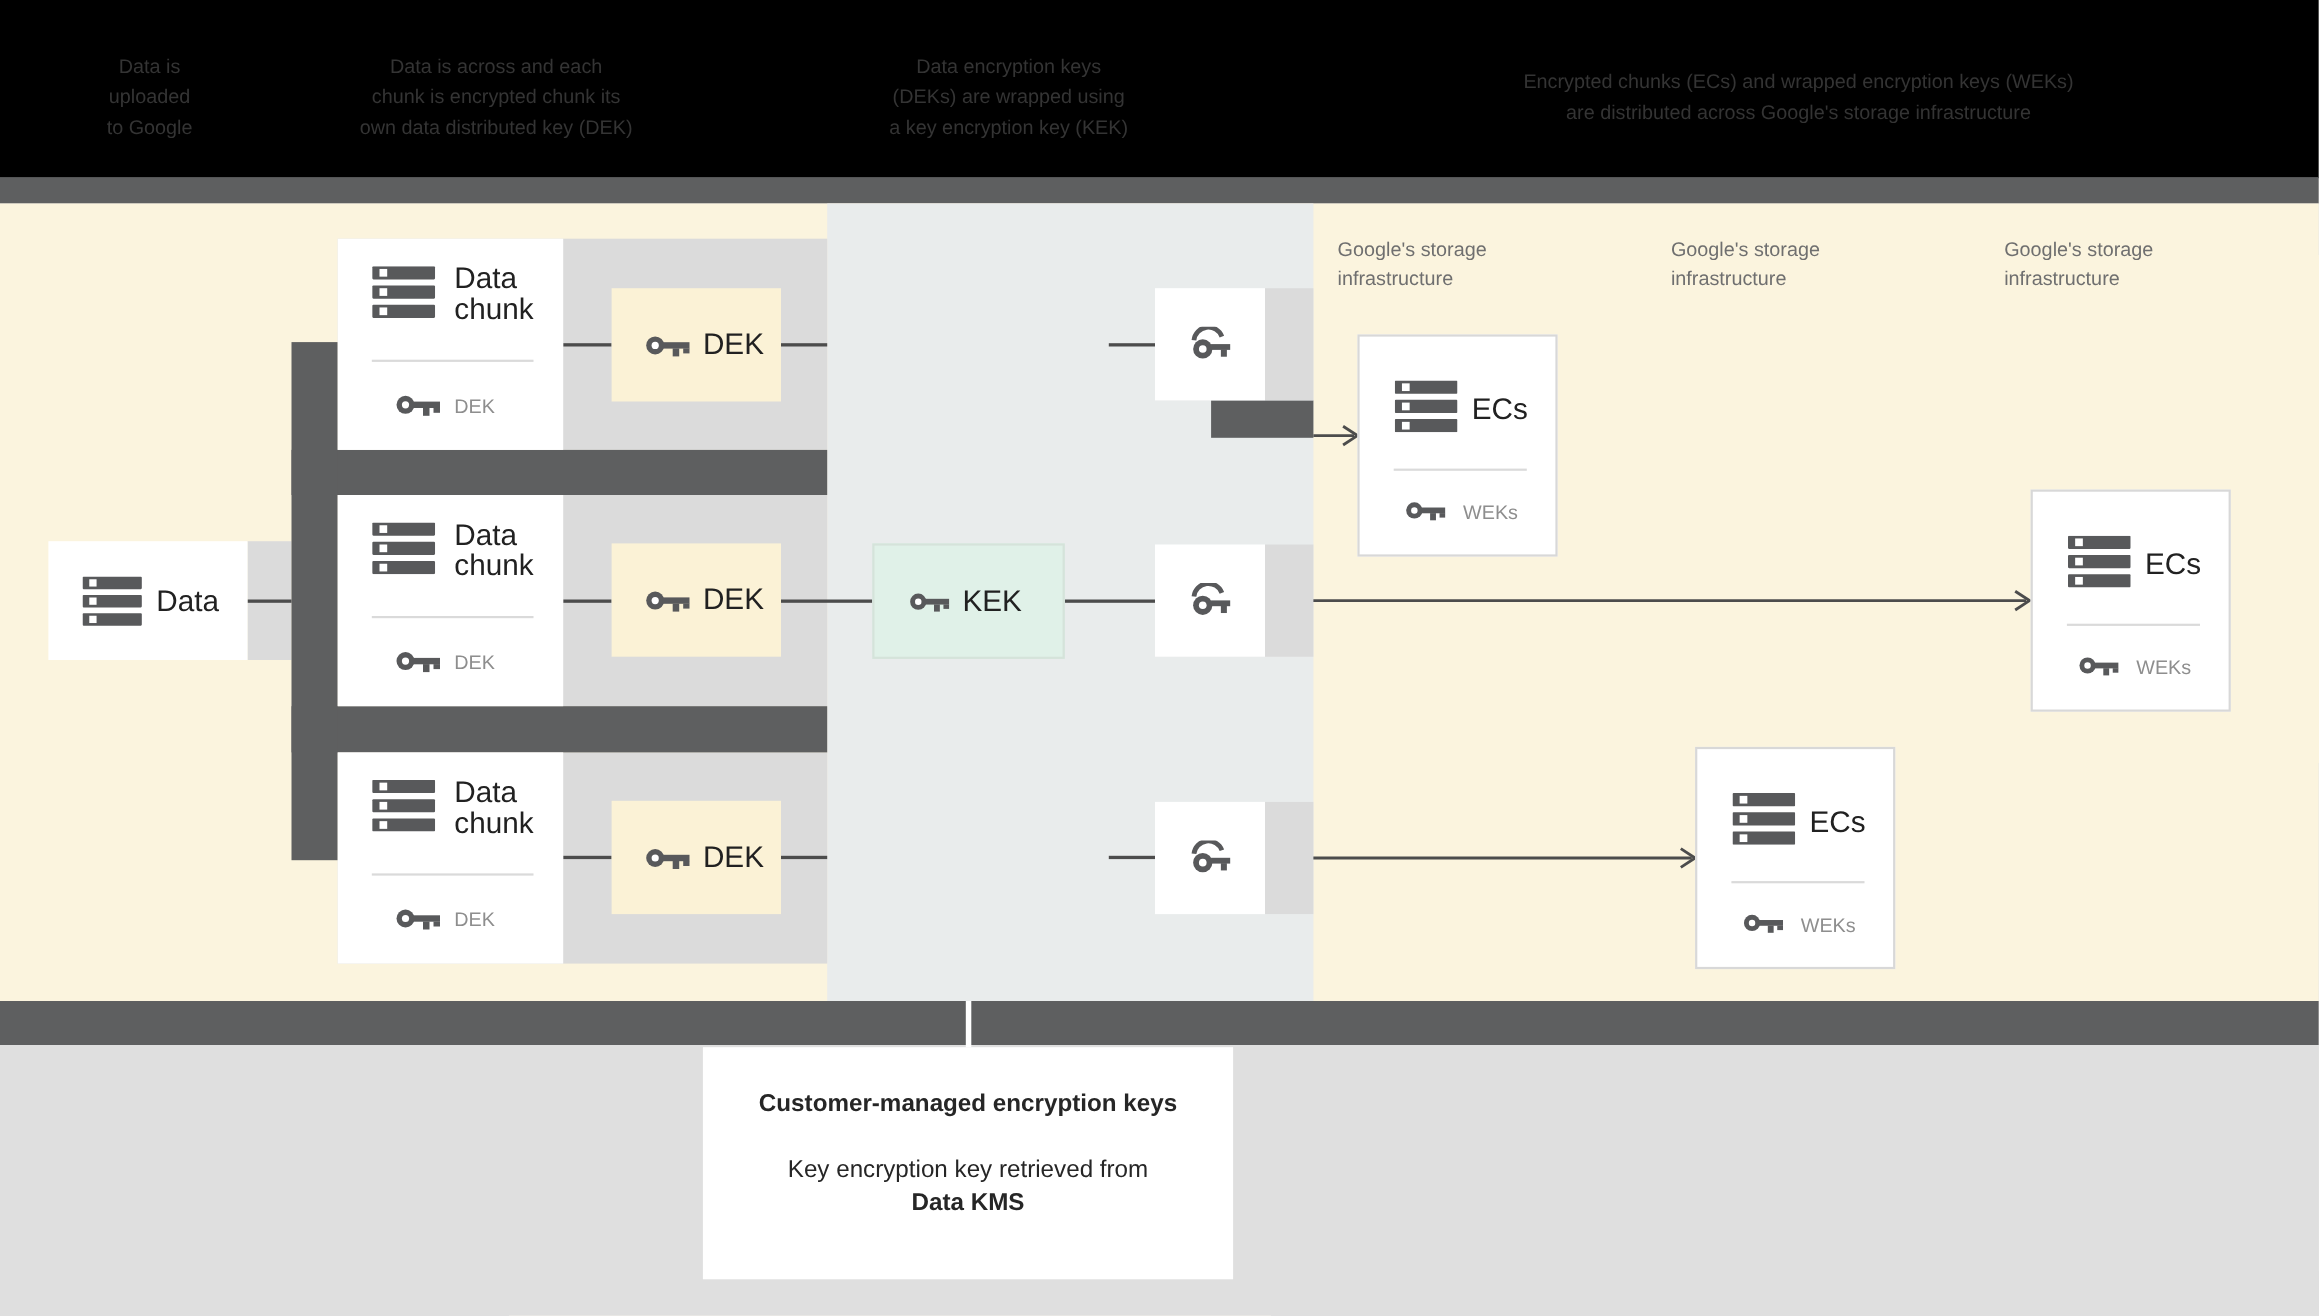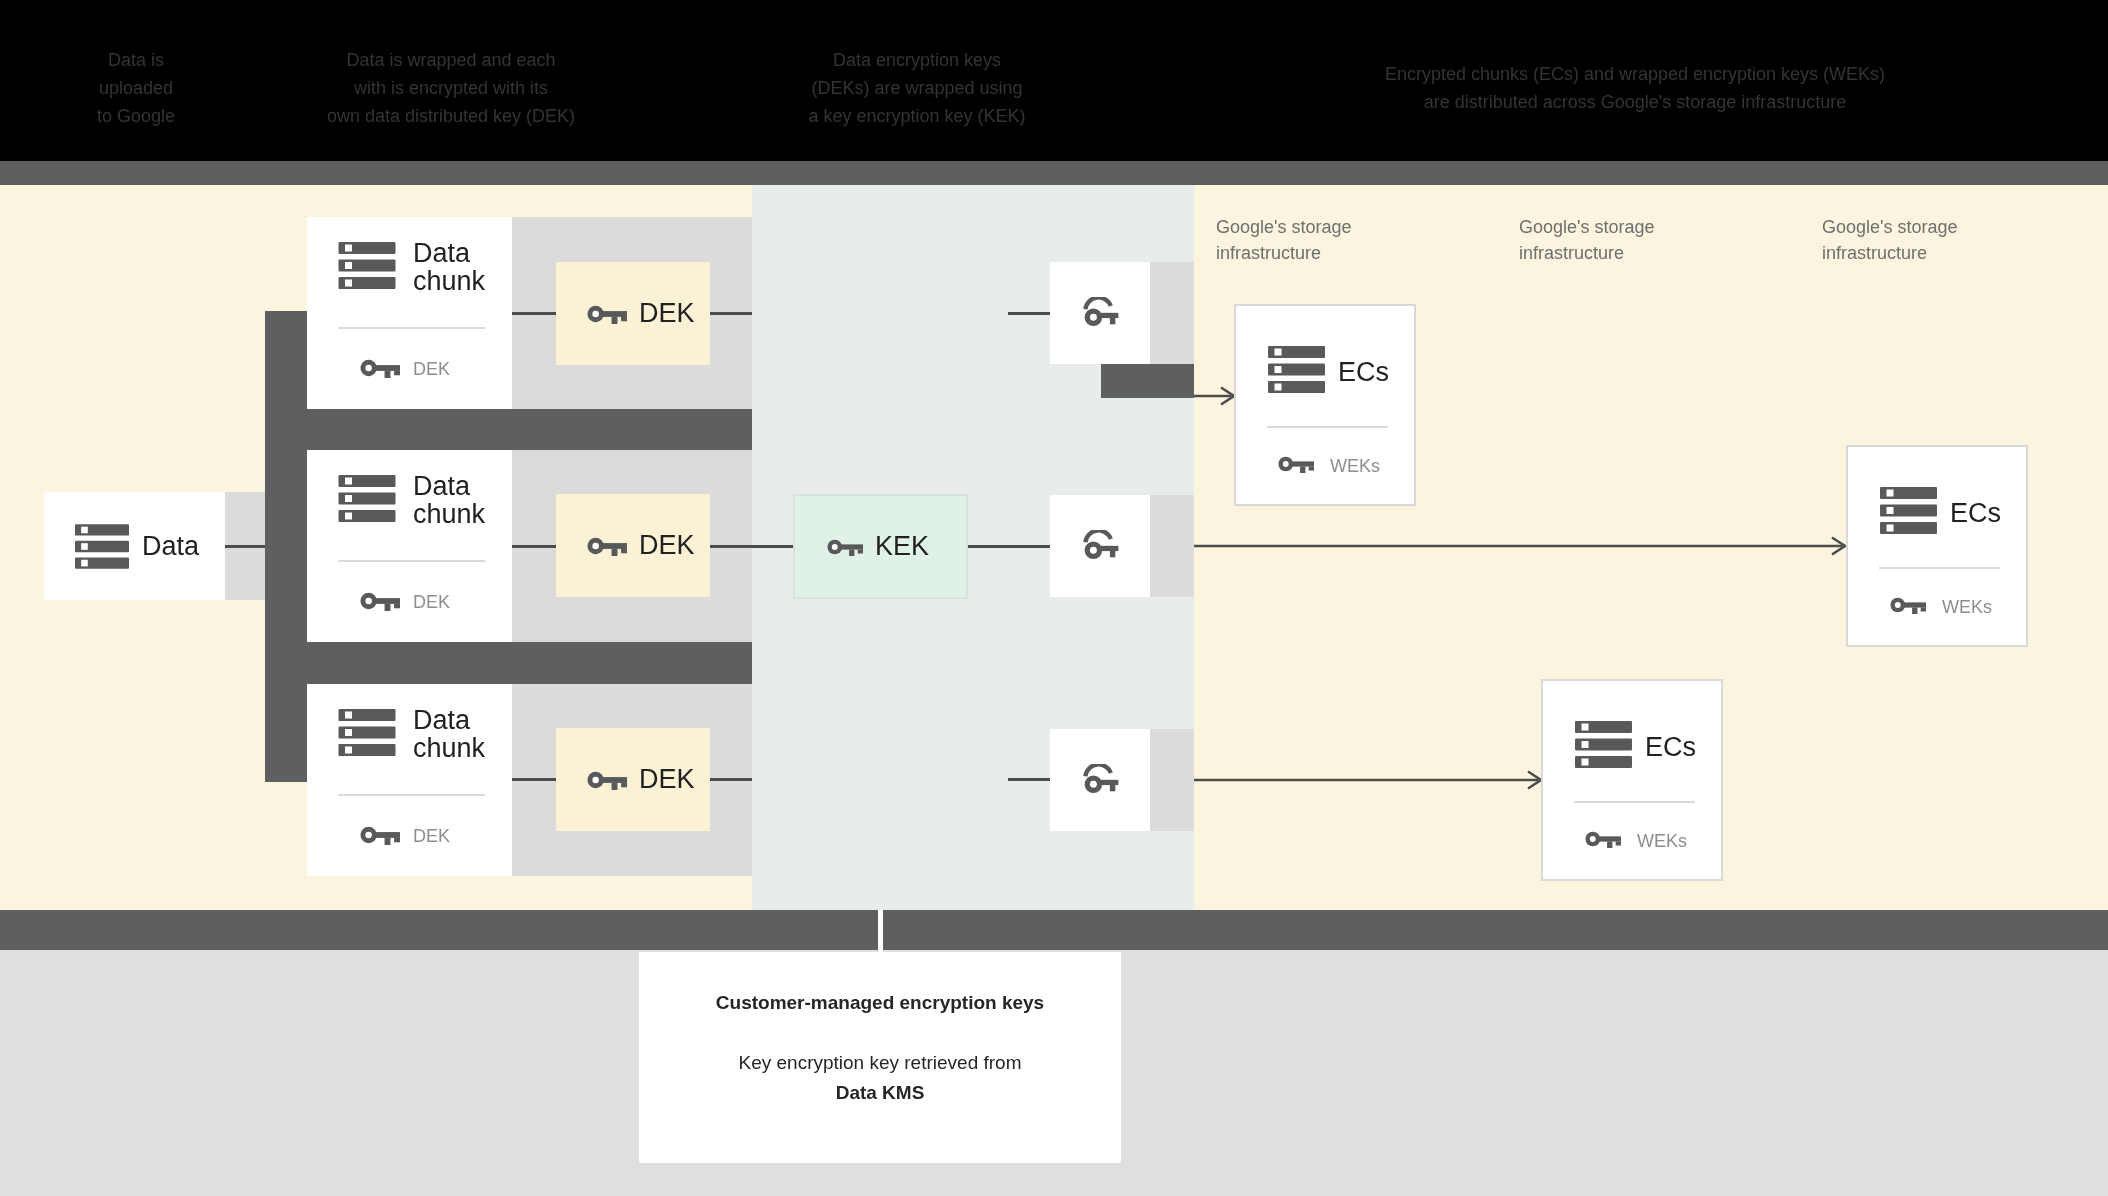--- a/index.html
+++ b/index.html
@@ -85,21 +85,21 @@
 
   .divider{height:2px;background:#DADADA}
   .box-title{font-size:27px;color:var(--text-dark)}
   .muted{font-size:18px;color:var(--text-muted)}
 
   
   .footer-band{left:0;top:910px;width:2108px;height:40px;background:var(--dark-gray)}
   .connector{left:878px;top:910px;width:5px;height:42px;background:#fff}
   .bottom-bg{left:0;top:950px;width:2108px;height:246px;background:var(--bottom-bg)}
   .note-box{left:639px;top:952px;width:482px;height:211px;background:#fff;text-align:center;padding-top:36px;
-            font-size:19px;line-height:30px;color:var(--note-text)}
+            font-size:22px;line-height:30px;color:var(--note-text)}
   .note-box .b{font-weight:bold}
   .note-box span{display:block}
   .note-box .gap{height:30px}
 
   svg .fill{fill:var(--icon-gray)}
   svg .stroke{stroke:var(--icon-gray)}
 </style>
 </head>
 <body>
 
@@ -132,22 +132,22 @@
 
 <div class="stage">
 
   <div class="abs hdr"></div>
   <div class="abs cap cap1">
     <span>Data is</span>
     <span>uploaded</span>
     <span>to Google</span>
   </div>
   <div class="abs cap cap2">
-    <span>Data is wrapped and each</span>
-    <span>with is encrypted with its</span>
+    <span>Data is across and each</span>
+    <span>chunk is encrypted chunk its</span>
     <span>own data distributed key (DEK)</span>
   </div>
   <div class="abs cap cap4">
     <span>Encrypted chunks (ECs) and wrapped encryption keys (WEKs)</span>
     <span>are distributed across Google's storage infrastructure</span>
   </div>
   <div class="abs cap cap3">
     <span>Data encryption keys</span>
     <span>(DEKs) are wrapped using</span>
     <span>a key encryption key (KEK)</span>

